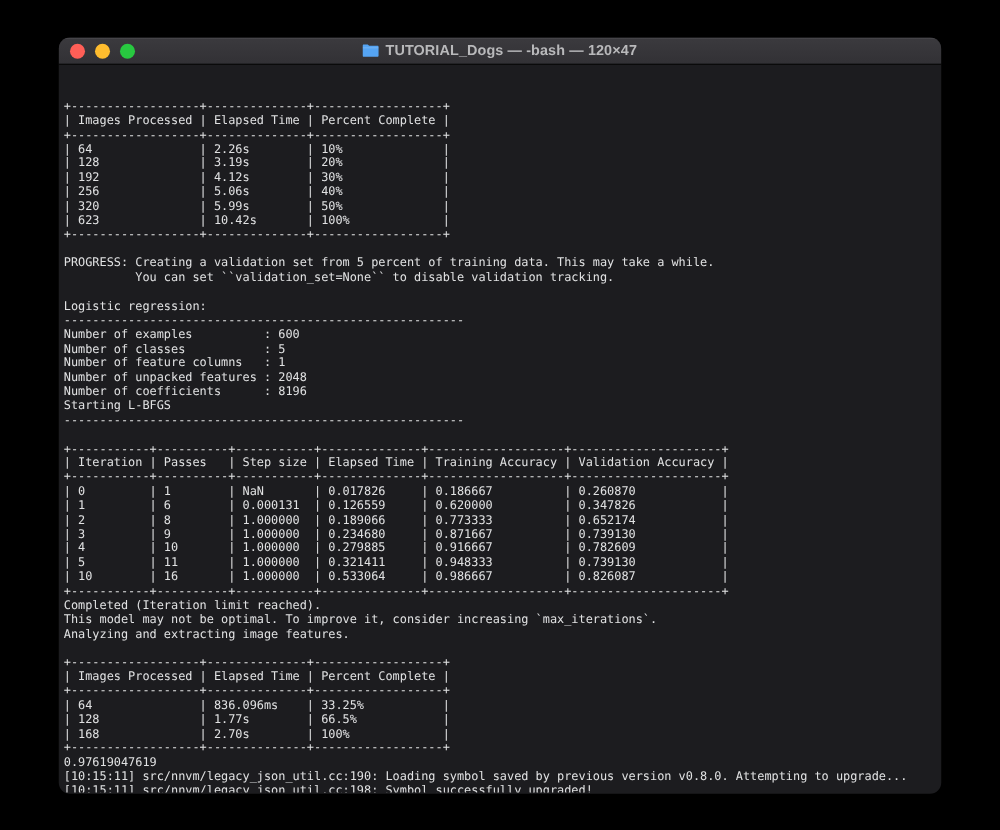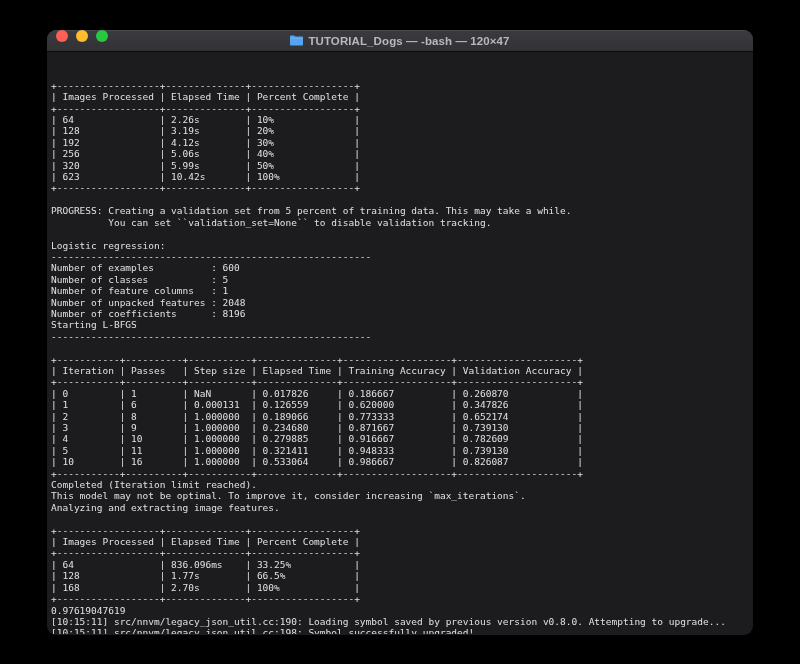--- a/index.html
+++ b/index.html
@@ -15,21 +15,21 @@
     width:706px; height:605px;
     border-radius:9px; overflow:hidden;
     background:var(--window-bg,#1c1c1f);
     box-shadow:0 0 0 1px rgba(0,0,0,.85), 0 25px 60px rgba(0,0,0,.7);
   }
   .titlebar {
     height:22px;
     background:linear-gradient(var(--titlebar-bg,#3b3a3e), #323135);
     box-shadow:inset 0 1px 0 rgba(255,255,255,.08);
     border-bottom:1px solid #0a0a0a;
-    display:flex; align-items:flex-start;
+    display:flex; align-items:center;
     position:relative;
   }
   .traffic { display:flex; gap:8px; padding-left:9px; }
   .light { width:12px; height:12px; border-radius:50%; display:inline-block; }
   .light.red    { background:var(--traffic-red,#ff5f57); }
   .light.yellow { background:var(--traffic-yellow,#febc2e); }
   .light.green  { background:var(--traffic-green,#28c840); }
   .titlewrap {
     position:absolute; left:0; right:0; top:0; bottom:0;
     display:flex; justify-content:center; align-items:center; gap:5px;

